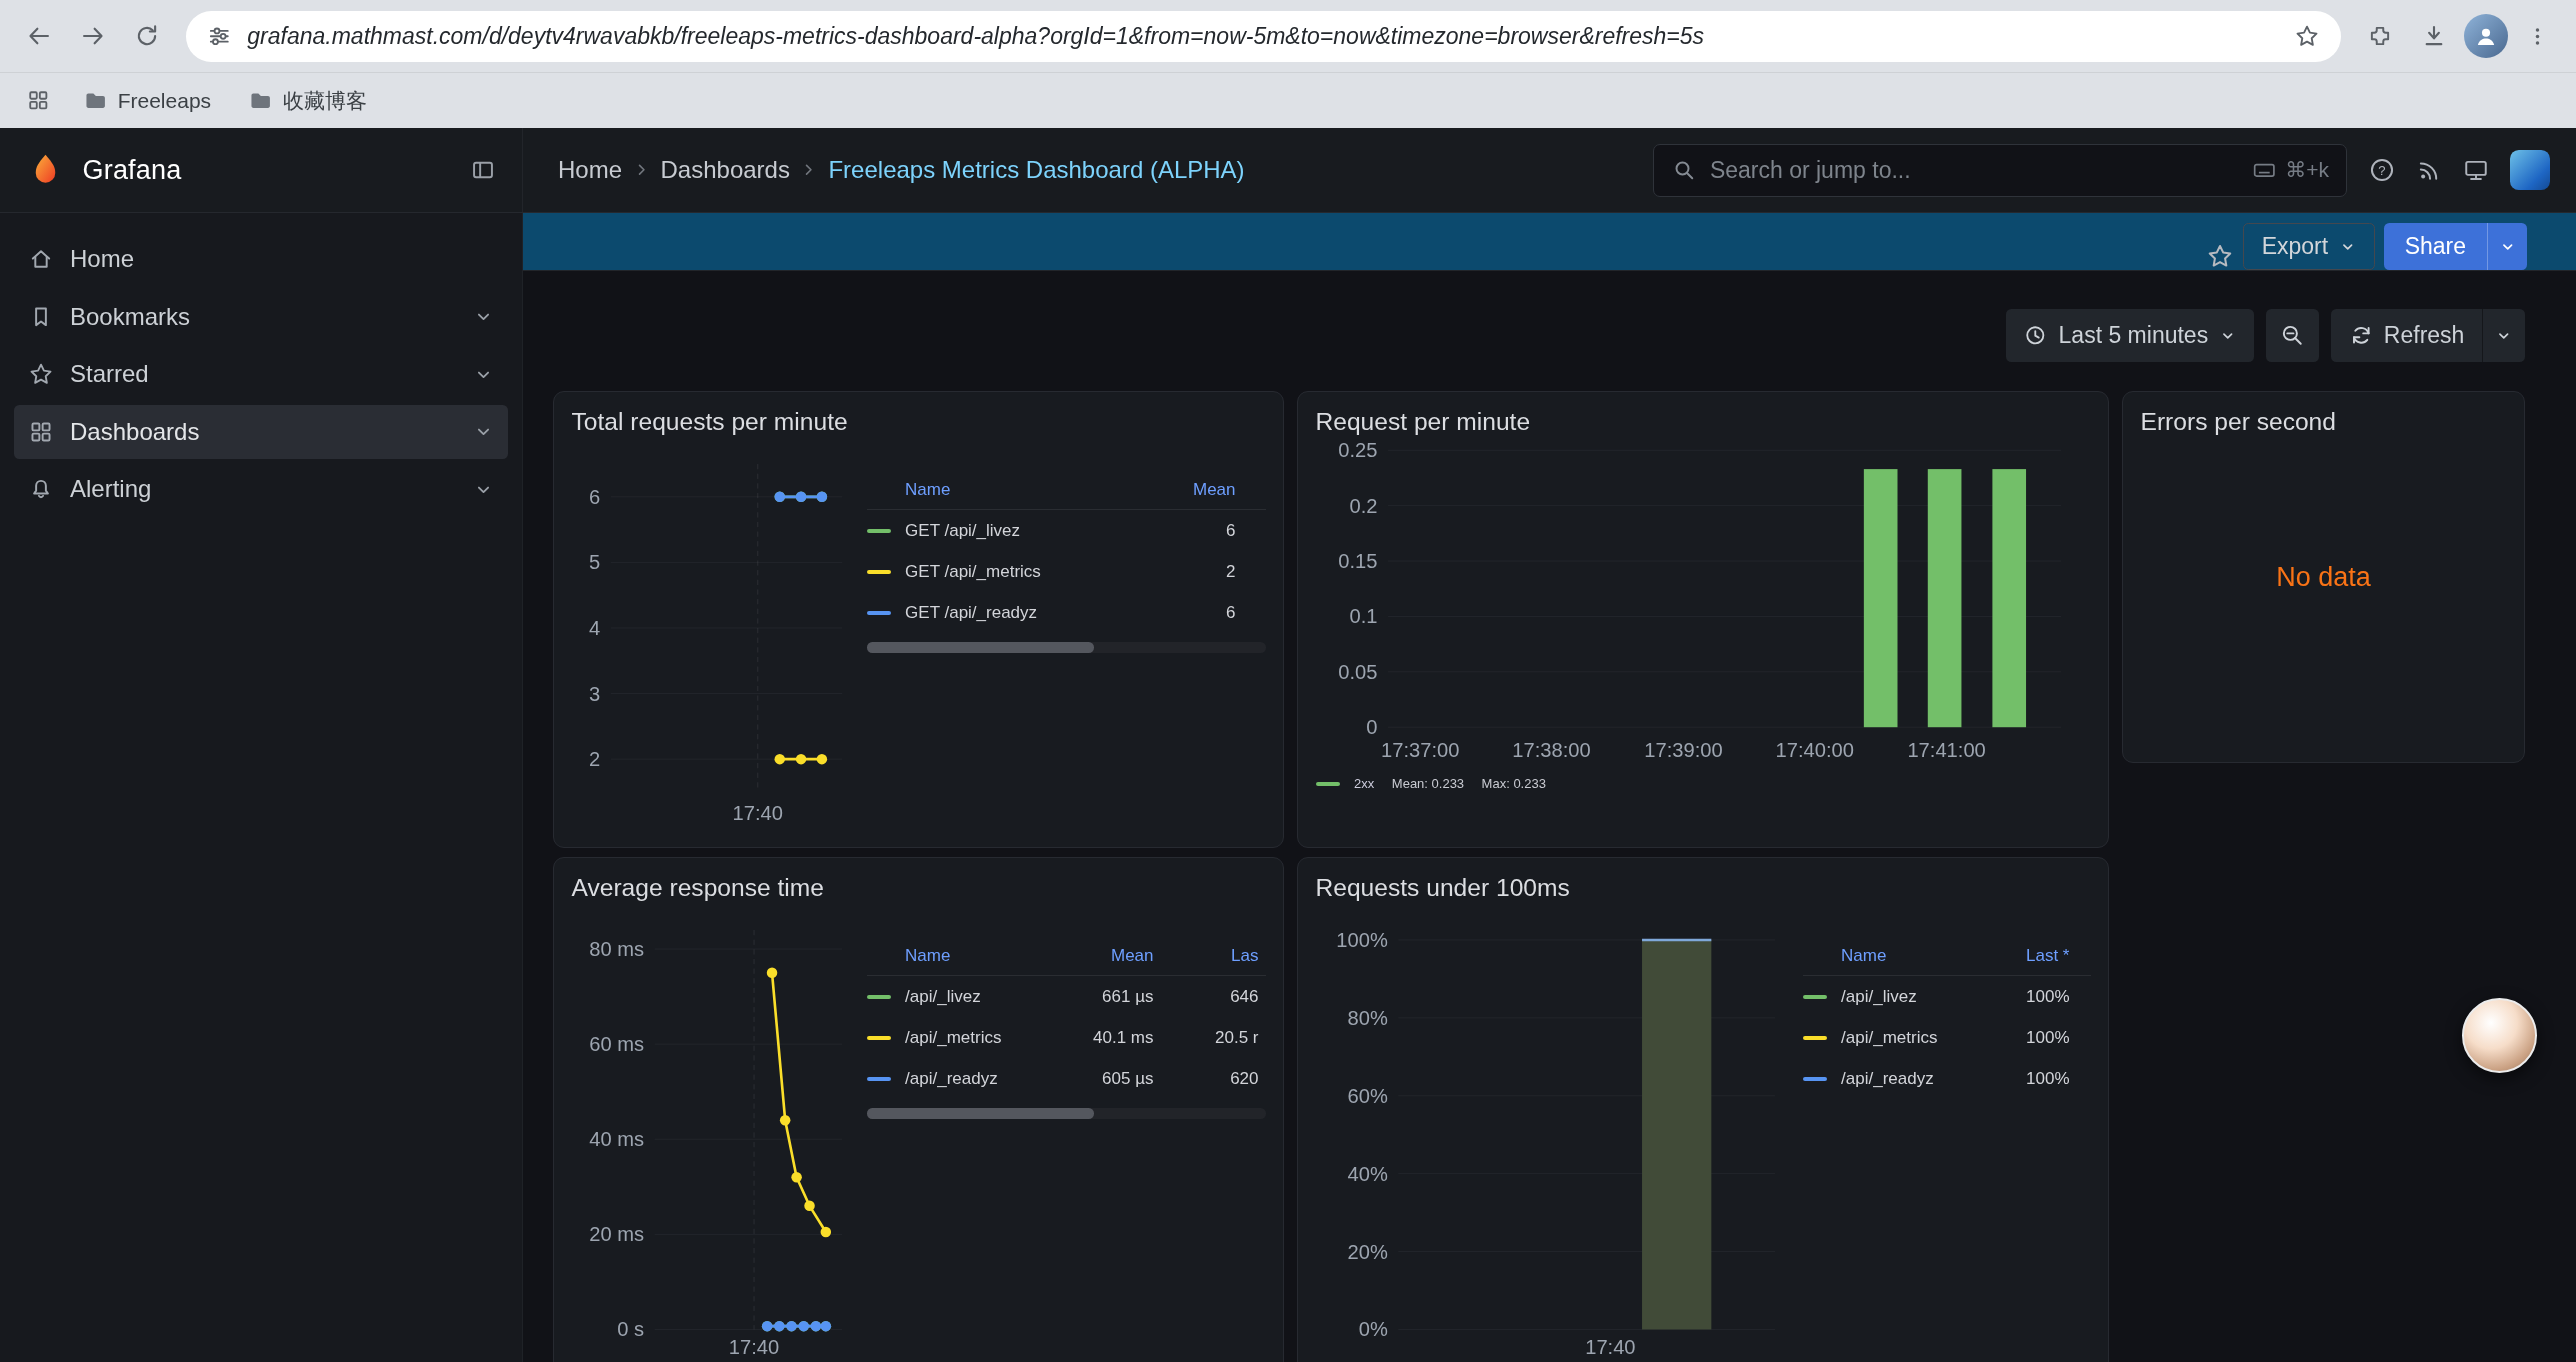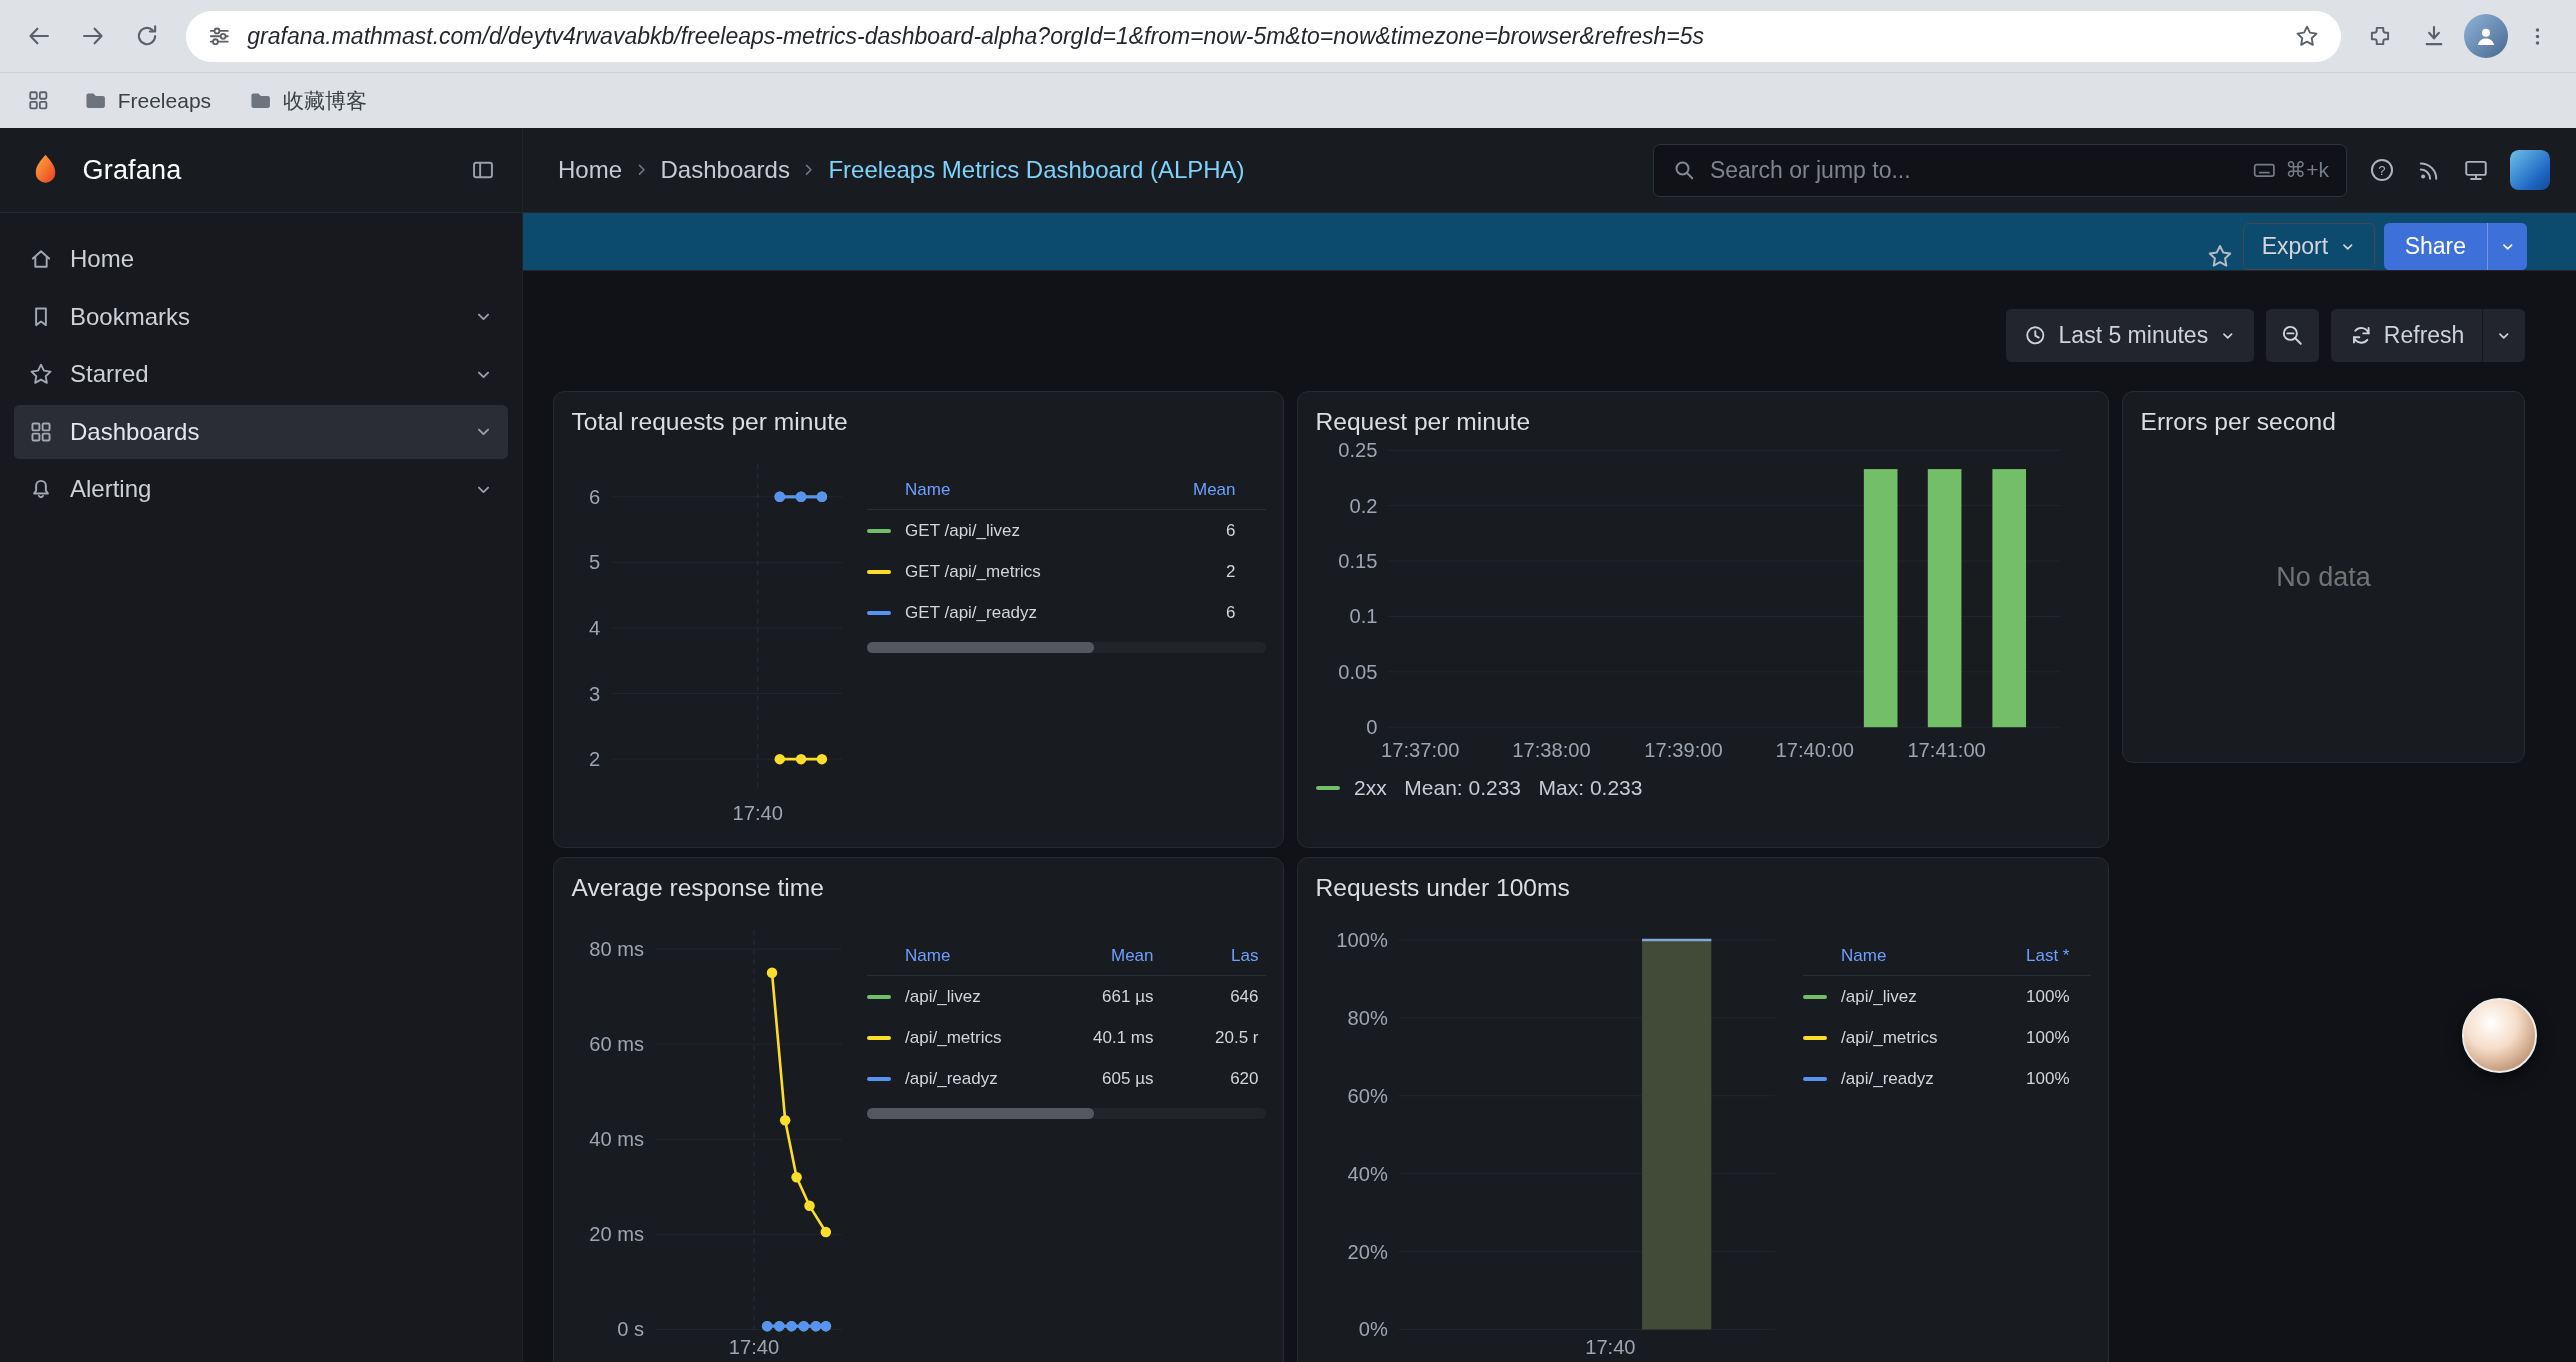--- a/index.html
+++ b/index.html
@@ -82,24 +82,24 @@
   .c-green{background:#73bf69} .c-yellow{background:#fade2a} .c-blue{background:#5794f2}
   .l-name { flex:1; min-width:0; white-space:nowrap; overflow:hidden; }
   .l-val { margin-left:auto; text-align:right; }
   .l-mean { width:132px; text-align:right; flex:none; margin-left:auto; }
   .l-last { width:105px; text-align:right; flex:none; }
   .lg-p4 .lrow { padding-right:7px; }
   .lg-p5 .lrow { padding-right:21px; }
   .lg-p5 .l-last { width:88px; }
   .lscroll { margin-top:8.8px; height:10.5px; background:#222429; border-radius:5.3px; position:relative; }
   .lthumb { position:absolute; left:0; top:0; height:10.5px; width:57%; background:#54575e; border-radius:5.3px; }
-  .legend-inline { display:flex; align-items:center; margin-top:12.3px; font-size:21px; color:#ccccdc; }
+  .legend-inline { display:flex; align-items:center; margin-top:12.3px; font-size:13px; color:#ccccdc; }
   .lg-series { margin-right:17.5px; }
   .lg-stat { margin-right:17.5px; color:#c9cbd2; }
-  .no-data { position:absolute; top:50%; left:50%; transform:translate(-50%,-50%); font-size:27px; color:#737373; }
+  .no-data { position:absolute; top:50%; left:50%; transform:translate(-50%,-50%); font-size:27px; color:#f97316; }
 
   .floating-avatar { position:absolute; left:1939px; top:727px; width:75px; height:75px; border-radius:50%;
     border:2.6px solid #ececec; box-shadow:0 5.3px 16px rgba(0,0,0,.55);
     background:radial-gradient(circle at 38% 32%, #ffffff 0%, #f6ddc9 40%, #caa183 72%, #8e6a50 100%); }
 </style>
 </head>
 <body>
 
 <header class="browser-toolbar">
   <button class="nav-btn">

